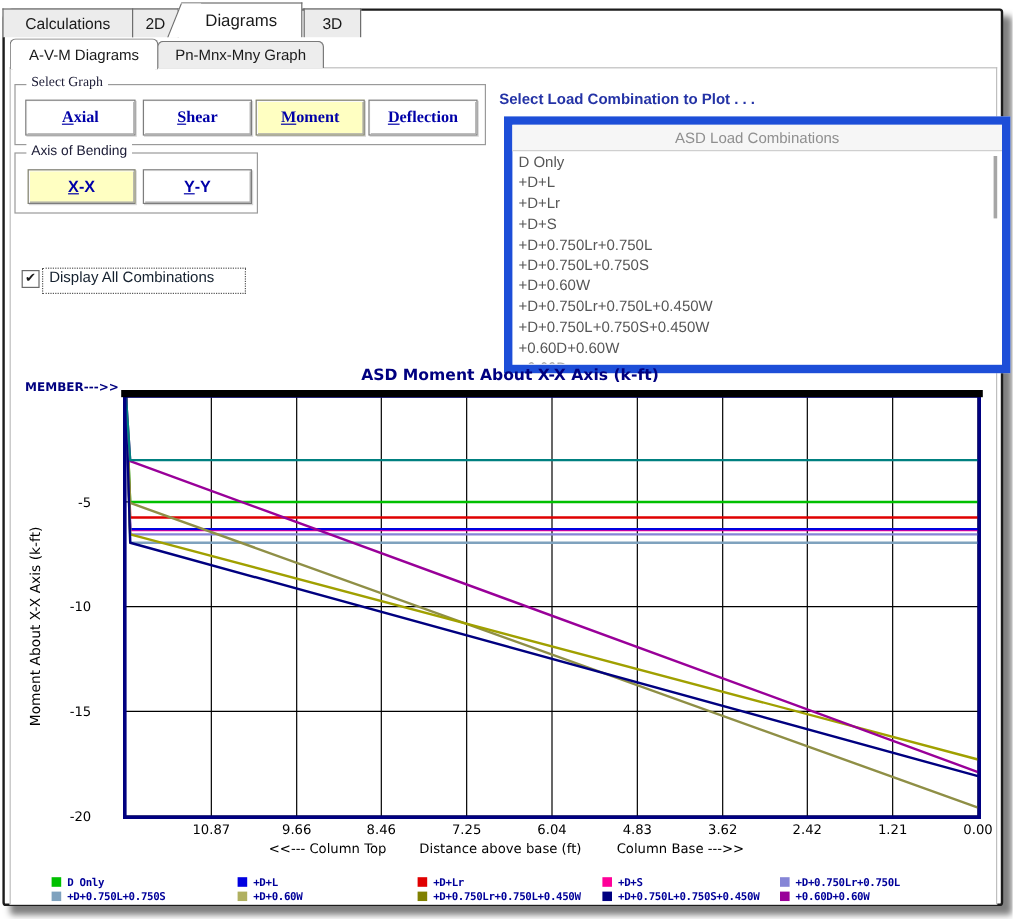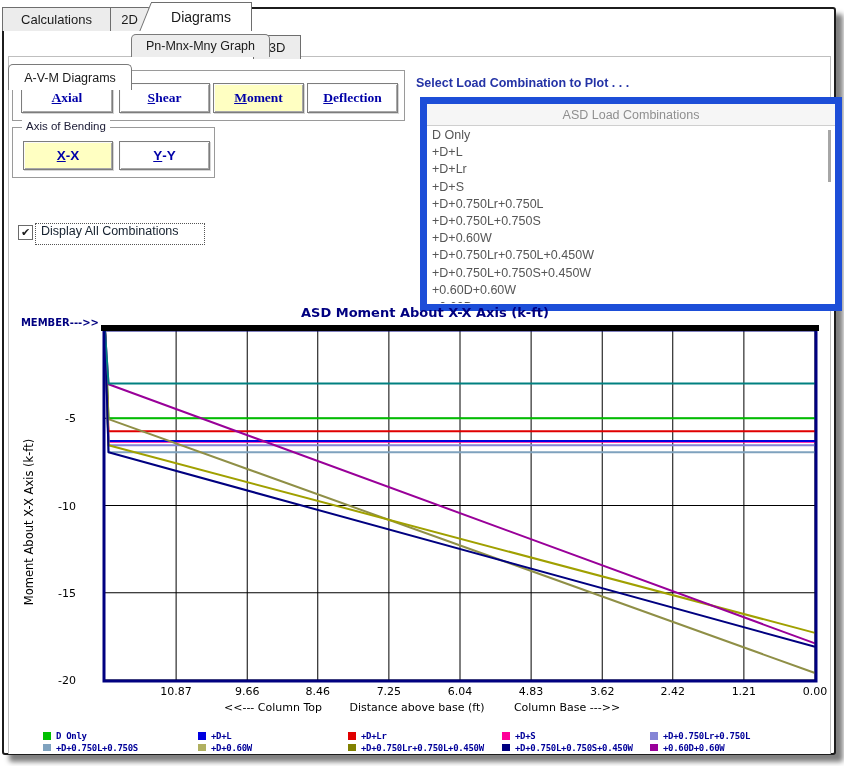--- a/index.html
+++ b/index.html
@@ -66,25 +66,25 @@
 
   <div class="abs tab" style="left:2px;top:7px;width:107px;height:23px;">
     <span>Calculations</span>
   </div>
   <div class="abs tab" style="left:110px;top:7px;width:37px;height:23px;">
     <span>2D</span>
   </div>
   <div class="abs tab active" style="left:151px;top:2px;width:100px;height:28px;">
     <span>Diagrams</span>
   </div>
-  <div class="abs tab" style="left:253px;top:7px;width:46px;height:23px;margin-top:28px;">
+  <div class="abs tab" style="left:253px;top:7px;width:46px;height:23px;">
     <span>3D</span>
   </div>
 
-  <div class="abs subtab active" style="left:8px;top:32px;width:122px;height:25px;margin-top:32px;">
+  <div class="abs subtab active" style="left:8px;top:32px;width:122px;height:25px;">
     <span>A-V-M Diagrams</span>
   </div>
   <div class="abs subtab" style="left:131px;top:34px;width:137px;height:22px;">
     <span>Pn-Mnx-Mny Graph</span>
   </div>
   <div class="abs page-panel"></div>
 
   <div class="abs groupbox" style="left:12px;top:70px;width:391px;height:49px;font-family:Liberation Serif, serif;">
     <span class="gb-label">Select Graph</span>
     <div class="btn uline" style="left:8px;top:12px;width:90px;height:28px;"><u>A</u>xial</div>

